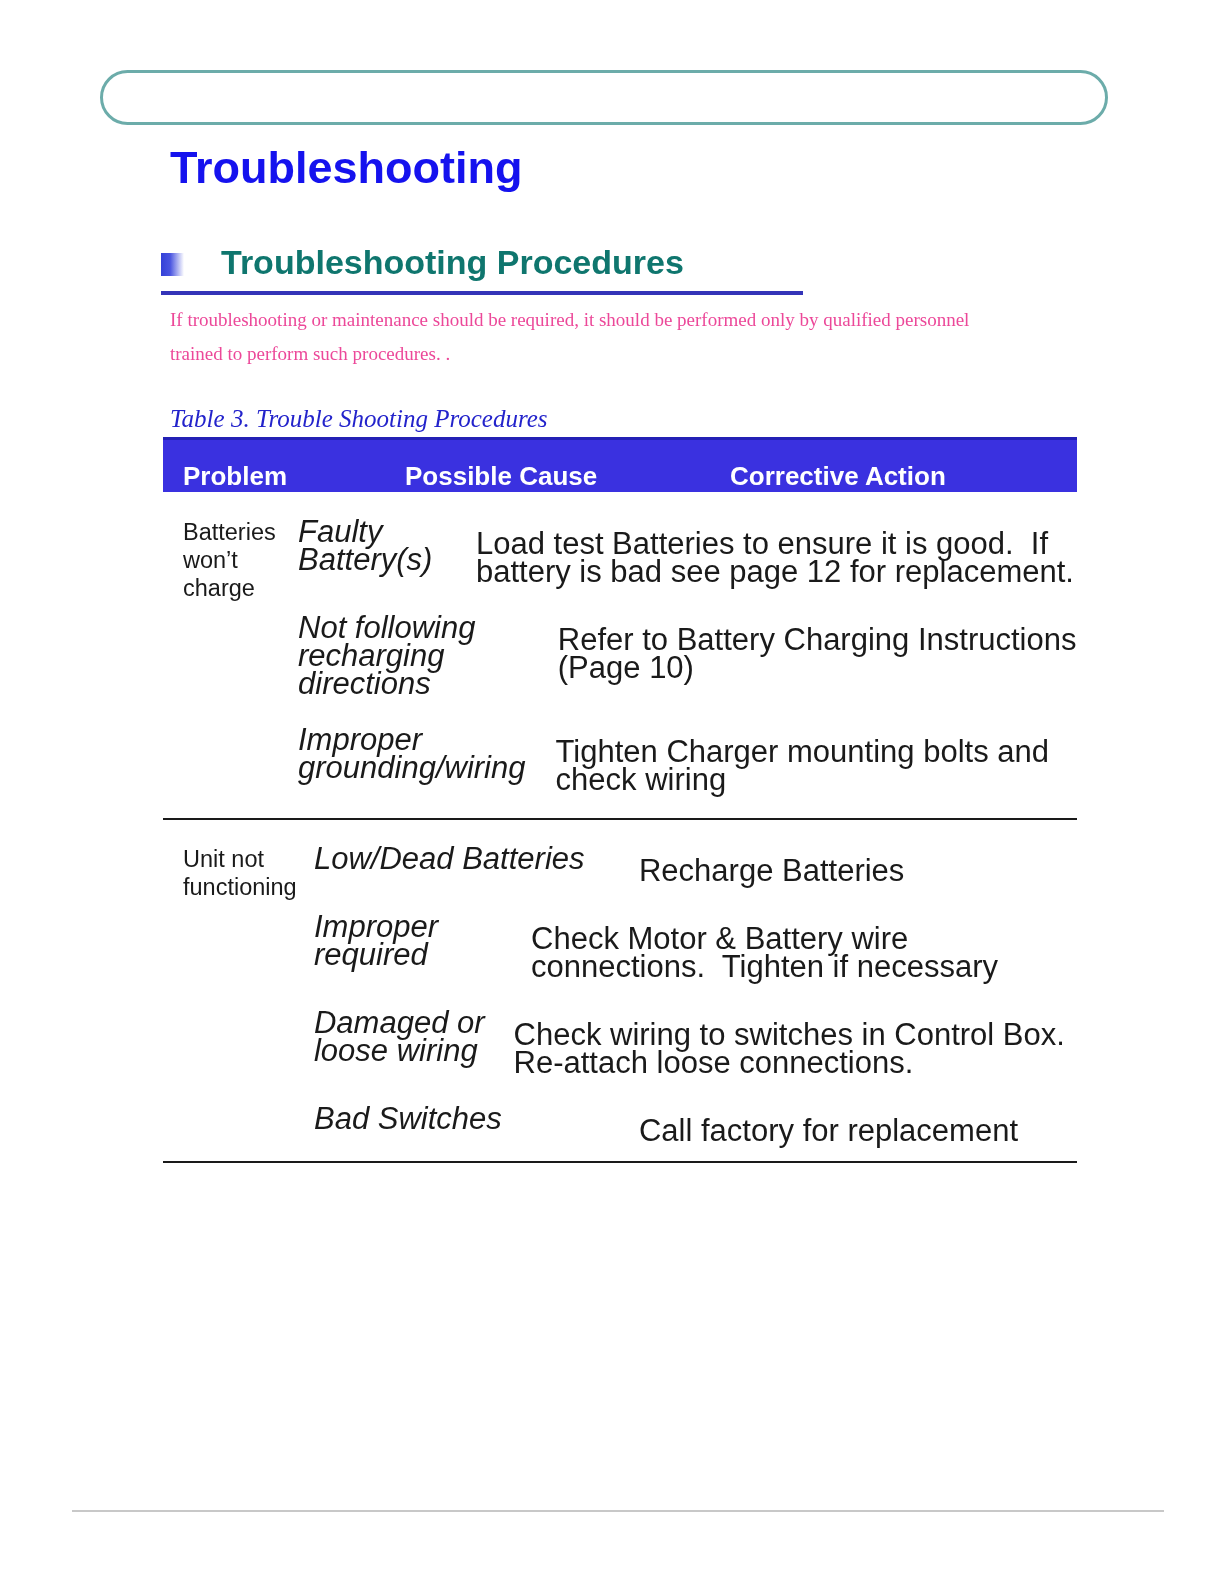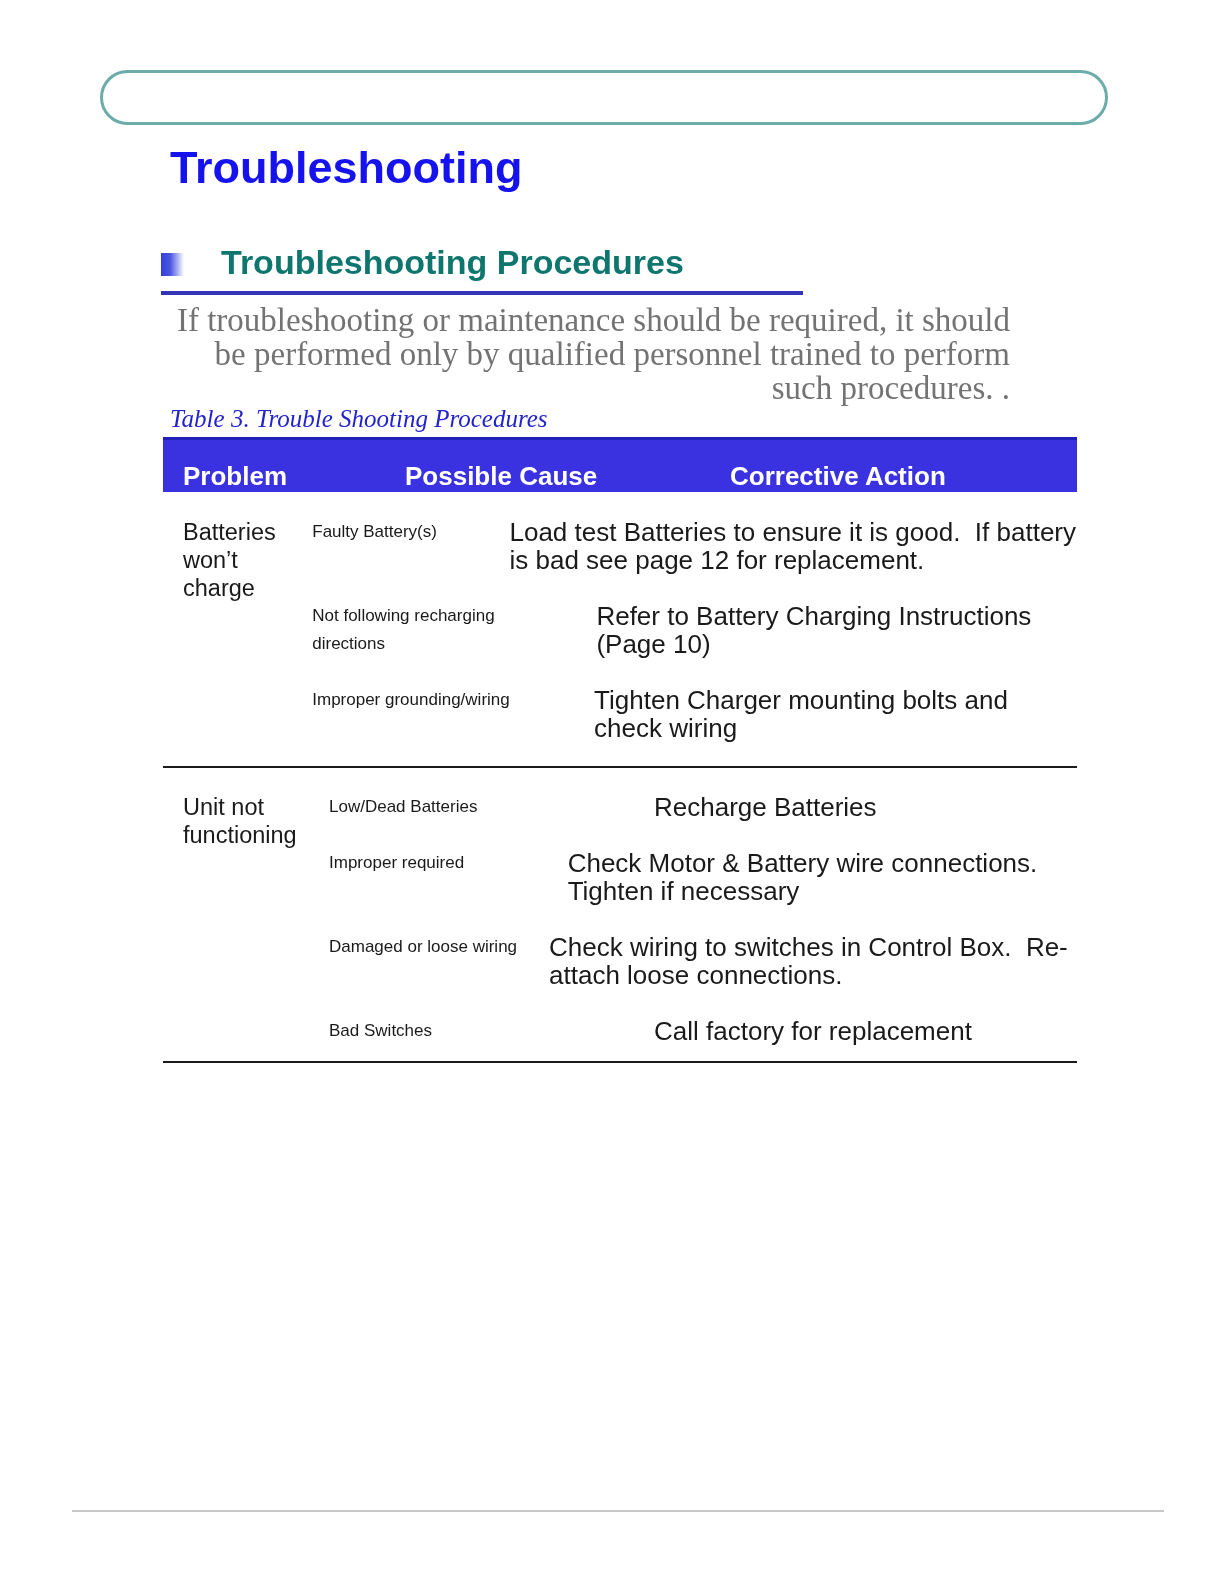--- a/index.html
+++ b/index.html
@@ -56,24 +56,23 @@
     color: #0f766e;
     line-height: 1.1;
   }
 
   
   .intro {
     position: absolute;
     left: 170px; top: 303px;
     width: 840px;
     font-family: "Liberation Serif", serif;
-    font-size: 33px;
+    font-size: 19px;
     line-height: 34px;
-    color: #737373;
-    text-align: right;
+    color: #ec4899;
   }
 
   
   .caption {
     position: absolute;
     left: 170px; top: 405px;
     font-family: Liberation Serif, serif;
     font-style: italic;
     font-size: 25px;
     color: #2323cb;
@@ -116,29 +115,31 @@
   .rows {
     flex: 1 1 auto;
     display: flex;
     flex-direction: column;
     row-gap: 28px;
   }
   .row { display: flex; }
   .cause-cell {
     width: 325px;
     padding-right: 25px;
-    font-size: 17px;
+    font-size: 31px;
     line-height: 28px;
     white-space: pre-wrap;
+    font-style: italic;
   }
   .action-cell {
     flex: 1 1 auto;
-    font-size: 26px;
+    font-size: 31px;
     line-height: 28px;
     white-space: pre-wrap;
+    margin-top: 12px;
   }
   .rule {
     border-top: 2px solid #1a1a1a;
     height: 0;
     width: 100%;
   }
 
   
   .footer-line {
     position: absolute;

